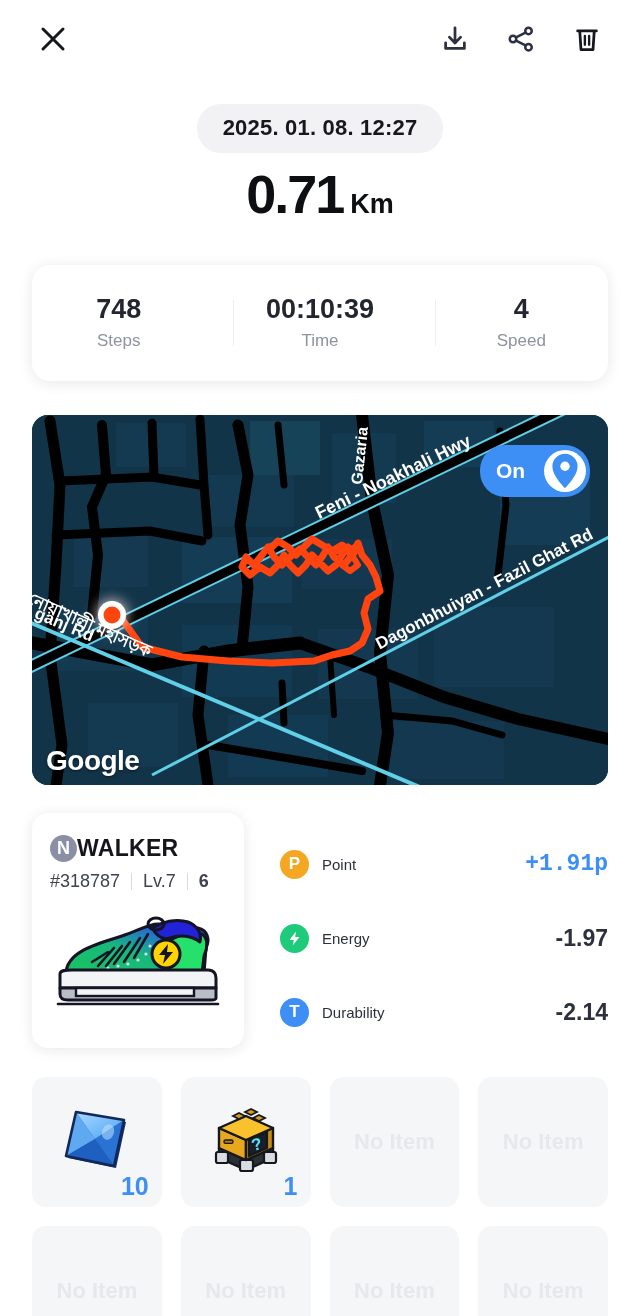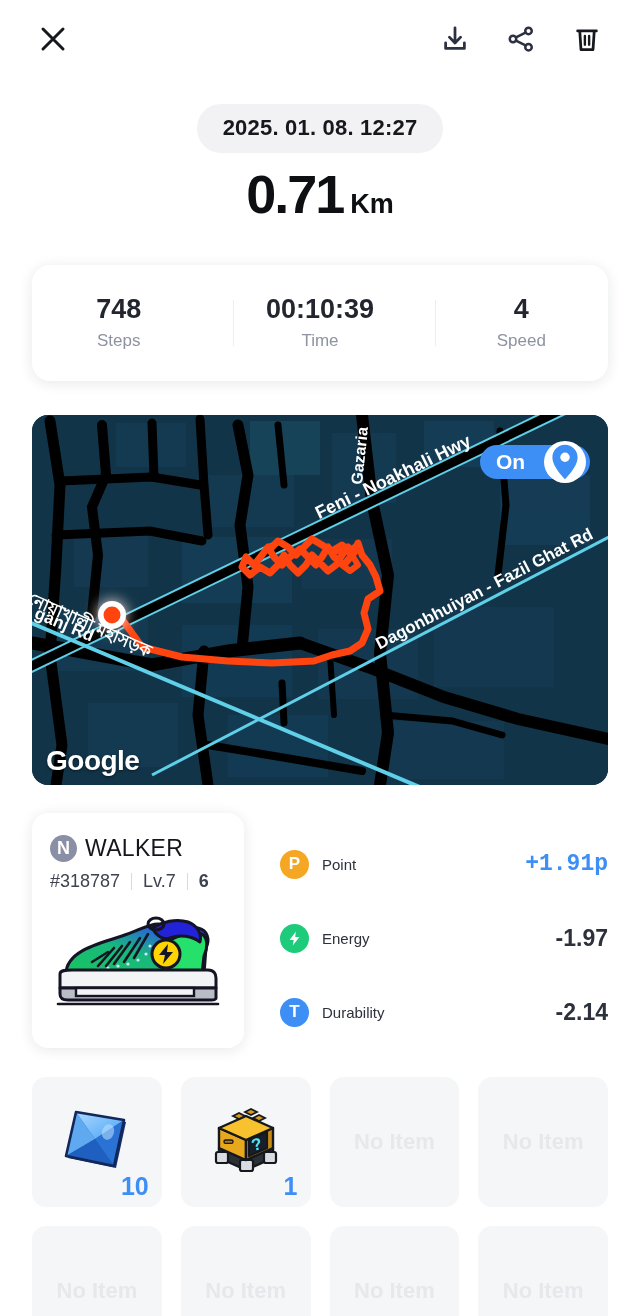--- a/index.html
+++ b/index.html
@@ -66,21 +66,21 @@
     position:relative;
     margin:34px 32px 0;
     height:370px;
     border-radius:16px;
     overflow:hidden;
     background:#123448;
   }
   .map svg { display:block; width:100%; height:100%; }
   .gps-toggle {
     position:absolute; top:30px; right:18px;
-    height:34px; width:110px;
+    height:52px; width:110px;
     background:#3d8ef5;
     border-radius:25px;
     display:flex; align-items:center; justify-content:space-between;
     padding:0 4px 0 0;
     cursor:pointer;
   }
   .gps-toggle .on-text {
     color:#ffffff; font-size:21px; font-weight:700;
     margin-left:16px;
   }
@@ -111,21 +111,21 @@
     padding:22px 18px 0;
   }
   .wk-title { display:flex; align-items:center; }
   .n-badge {
     width:27px; height:27px; border-radius:50%;
     background:#8b8fa6;
     display:flex; align-items:center; justify-content:center;
     color:#fff; font-size:18px; font-weight:700;
     font-family:"Liberation Sans", sans-serif;
   }
-  .wk-name { font-size:23px; font-weight:400; color:#14161b; margin-left:8px; letter-spacing:.3px; }
+  .wk-name { font-size:23px; font-weight:700; color:#14161b; letter-spacing:.3px; }
   .wk-meta { display:flex; align-items:center; margin-top:9px; font-size:18px; color:#3e434f; }
   .wk-meta .sep { width:1px; height:17px; background:#d7dae1; margin:0 11px; }
   .wk-meta .gender { font-weight:700; }
   .shoe { margin-top:16px; display:flex; justify-content:center; }
 
   .attrs { flex:1; padding:14px 0 0 36px; }
   .attr-row { display:flex; align-items:center; height:74px; }
   .attr-badge {
     width:29px; height:29px; border-radius:50%;
     display:flex; align-items:center; justify-content:center;

